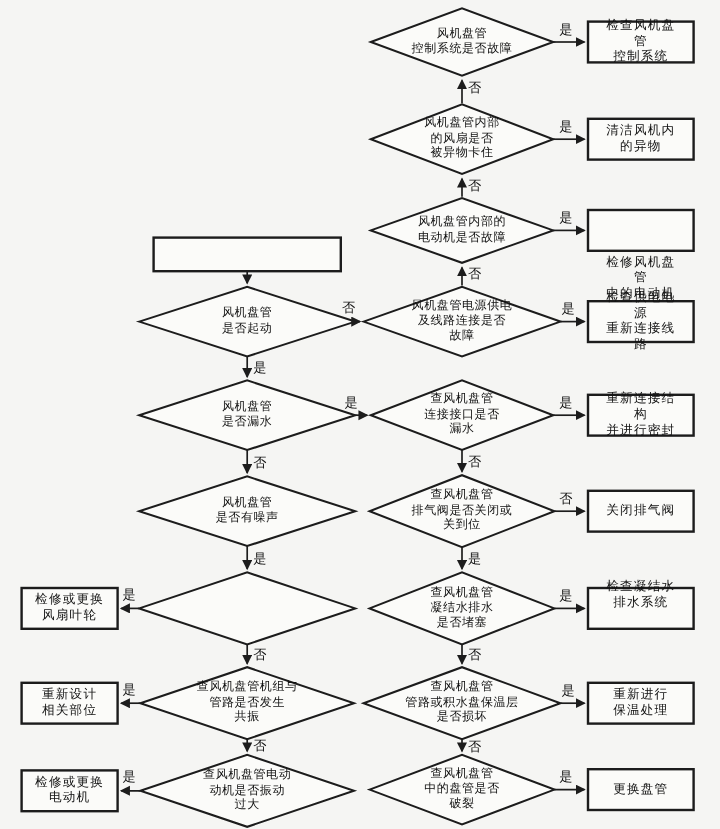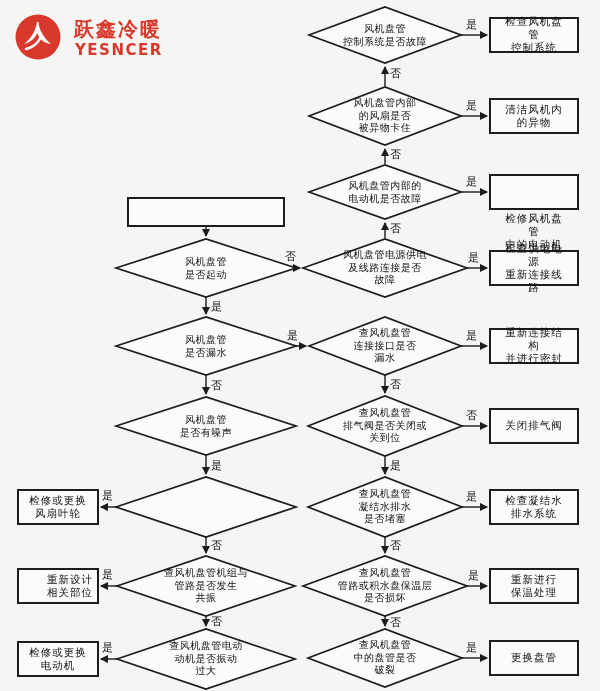--- a/index.html
+++ b/index.html
@@ -106,29 +106,20 @@
       <line x1="296" y1="268" x2="300" y2="268" marker-end="url(#arr)"></line>
       <line x1="296" y1="346" x2="306" y2="346" marker-end="url(#arr)"></line>
 
       <line x1="385" y1="375" x2="385" y2="393" marker-end="url(#arr)"></line>
       <line x1="385" y1="456" x2="385" y2="474" marker-end="url(#arr)"></line>
       <line x1="385" y1="537" x2="385" y2="553" marker-end="url(#arr)"></line>
       <line x1="385" y1="616" x2="385" y2="626" marker-end="url(#arr)"></line>
     </g>
   </svg>
 
-  <div class="logo">
-    <svg class="logo-mark" viewBox="0 0 48 48">
-      <circle cx="24" cy="24" r="22.5" fill="#d8392c"></circle>
-      <path d="M23 9 C22 17 17 26 10 31 C17 29 21 25 23.5 20 C25 26 30 30 37 31 C30 25 25 17 24.5 9 Z" fill="#fff"></path>
-      <path d="M12 36 C19 34.5 24 30 27 24" stroke="#fff" stroke-width="2.6" fill="none" stroke-linecap="round"></path>
-    </svg>
-    <div class="logo-company">跃鑫冷暖</div>
-    <div class="logo-brand">YESNCER</div>
-  </div>
 
 
   <div class="ntext" style="left:385px;top:35px;">风机盘管
 控制系统是否故障</div>
   <div class="ntext rtext" style="left:534px;top:35px;">检查风机盘管
 控制系统</div>
 
   <div class="ntext" style="left:385px;top:116px;">风机盘管内部
 的风扇是否
 被异物卡住</div>
@@ -164,27 +155,27 @@
 排气阀是否关闭或
 关到位</div>
   <div class="ntext rtext" style="left:534px;top:426px;">关闭排气阀</div>
 
   <div class="ntext rtext" style="left:58px;top:507px;">检修或更换
 风扇叶轮</div>
 
   <div class="ntext" style="left:385px;top:507px;">查风机盘管
 凝结水排水
 是否堵塞</div>
-  <div class="ntext rtext" style="left:534px;top:507px;text-align:center;">检查凝结水
+  <div class="ntext rtext" style="left:534px;top:496px;text-align:center;">检查凝结水
 排水系统</div>
 
   <div class="ntext" style="left:206px;top:586px;">查风机盘管机组与
 管路是否发生
 共振</div>
-  <div class="ntext rtext" style="left:58px;top:586px;margin-left:12px;">重新设计
+  <div class="ntext rtext" style="left:58px;top:586px;">重新设计
 相关部位</div>
 
   <div class="ntext" style="left:385px;top:586px;">查风机盘管
 管路或积水盘保温层
 是否损坏</div>
   <div class="ntext rtext" style="left:534px;top:586px;text-align:right;">重新进行
 保温处理</div>
 
   <div class="ntext" style="left:206px;top:659px;">查风机盘管电动
 动机是否振动

